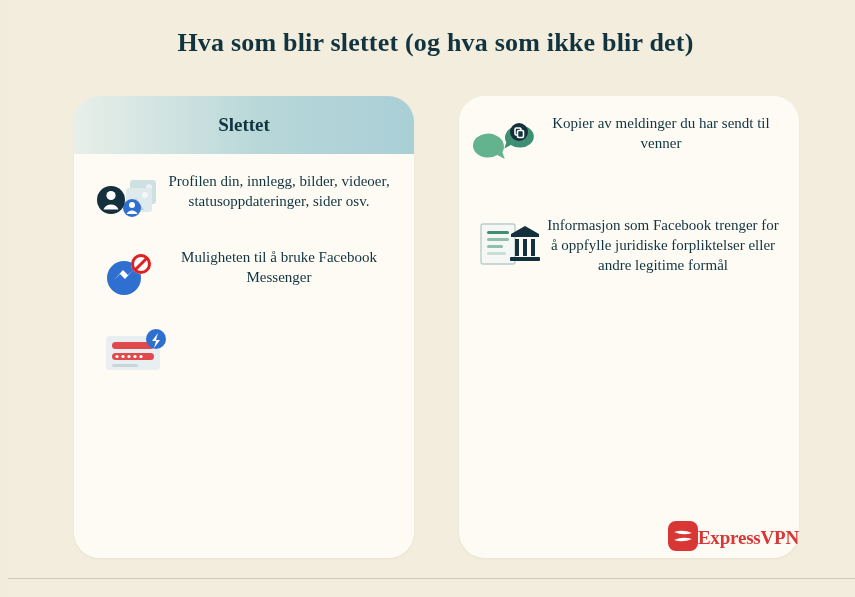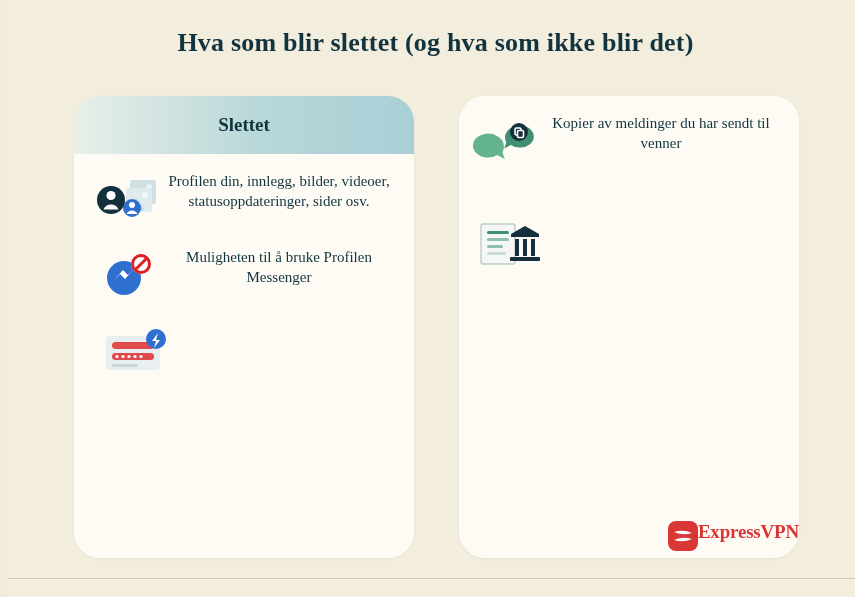--- a/index.html
+++ b/index.html
@@ -102,21 +102,21 @@
     text-align: center;
     max-width: 290px;
   }
   .spacer-md { height: 26px; }
 
   .logo {
     position: absolute;
     right: 64px;
     bottom: 42px;
     display: flex;
-    align-items: flex-start;
+    align-items: center;
     padding-left: 42px;
   }
   .logo-text {
     font-size: 19px;
     font-weight: bold;
     color: #d93636;
     letter-spacing: -0.2px;
   }
 </style>
 </head>
@@ -156,21 +156,21 @@
           <div class="item-icon">
             <svg width="70" height="52" viewBox="0 0 70 52">
               <circle cx="30" cy="28" r="17" fill="#2f6fd0"></circle>
               <path d="M20 30 l9-10 5 5 6-6 -9 10 -5-5 z" fill="#ffffff"></path>
               <polygon points="23,42 23,35 28,38" fill="#2f6fd0"></polygon>
               <circle cx="47" cy="14" r="10" fill="#ffffff"></circle>
               <circle cx="47" cy="14" r="8.5" fill="none" stroke="#e02020" stroke-width="3"></circle>
               <line x1="41.5" y1="19.5" x2="52.5" y2="8.5" stroke="#e02020" stroke-width="3"></line>
             </svg>
           </div>
-          <div class="item-text">Muligheten til å bruke Profilen Messenger</div>
+          <div class="item-text">Muligheten til å bruke Facebook Messenger</div>
         </div>
 
         <div class="item">
           <div class="item-icon">
             <svg width="84" height="52" viewBox="0 0 84 52">
               <rect x="12" y="10" width="54" height="34" rx="4" fill="#e9eff0"></rect>
               <rect x="18" y="16" width="42" height="7" rx="3.5" fill="#e04a4a"></rect>
               <rect x="18" y="27" width="42" height="7" rx="3.5" fill="#e04a4a"></rect>
               <circle cx="23" cy="30.5" r="1.6" fill="#ffffff"></circle>
               <circle cx="29" cy="30.5" r="1.6" fill="#ffffff"></circle>
@@ -214,20 +214,21 @@
               <rect x="20" y="29" width="16" height="3" rx="1.5" fill="#8ec0ab"></rect>
               <rect x="20" y="36" width="19" height="3" rx="1.5" fill="#c9ded5"></rect>
               <polygon points="58,10 72,18 44,18" fill="#13303c"></polygon>
               <rect x="44" y="18" width="28" height="3" fill="#13303c"></rect>
               <rect x="48" y="23" width="4" height="17" fill="#13303c"></rect>
               <rect x="56" y="23" width="4" height="17" fill="#13303c"></rect>
               <rect x="64" y="23" width="4" height="17" fill="#13303c"></rect>
               <rect x="43" y="41" width="30" height="4" rx="1" fill="#13303c"></rect>
             </svg>
           </div>
+          <div class="item-text">Informasjon som Facebook trenger for å oppfylle juridiske forpliktelser eller andre legitime formål</div>
         </div>
 
       </div>
     </div>
 
   </div>
 
   <div class="logo">
     <span>
       <svg width="30" height="30" viewBox="0 0 30 30">

